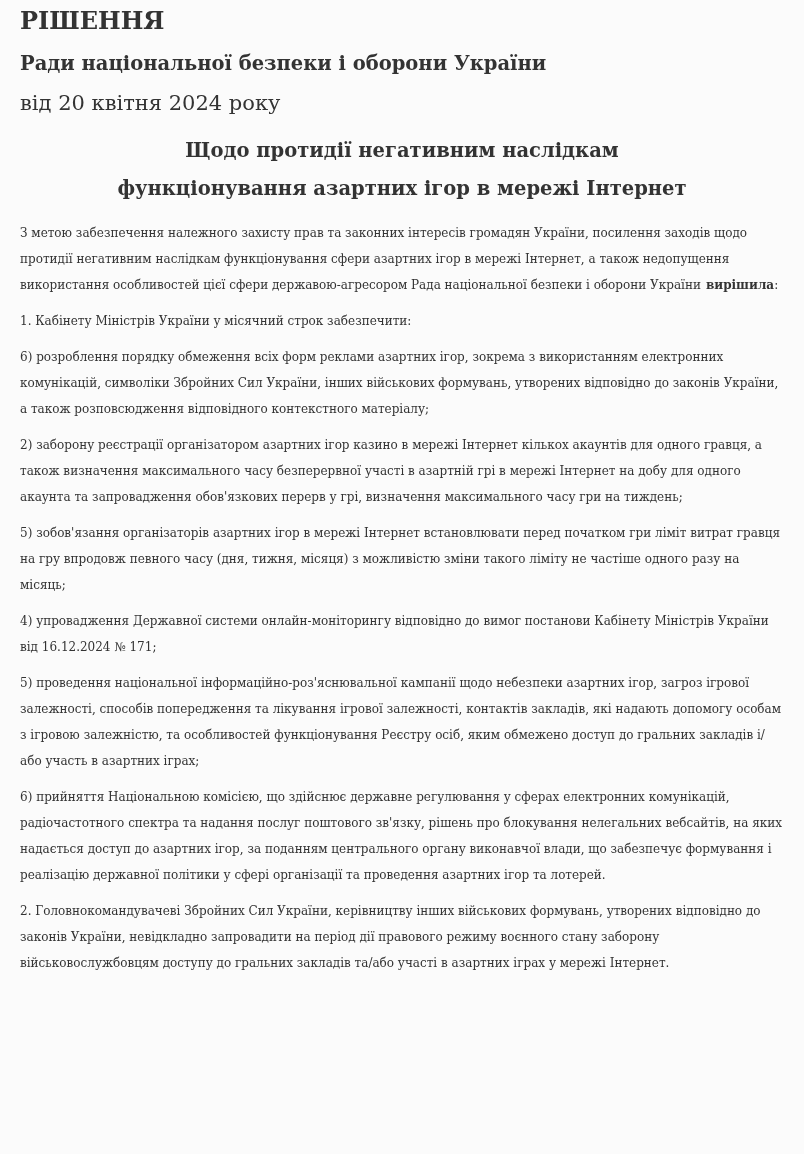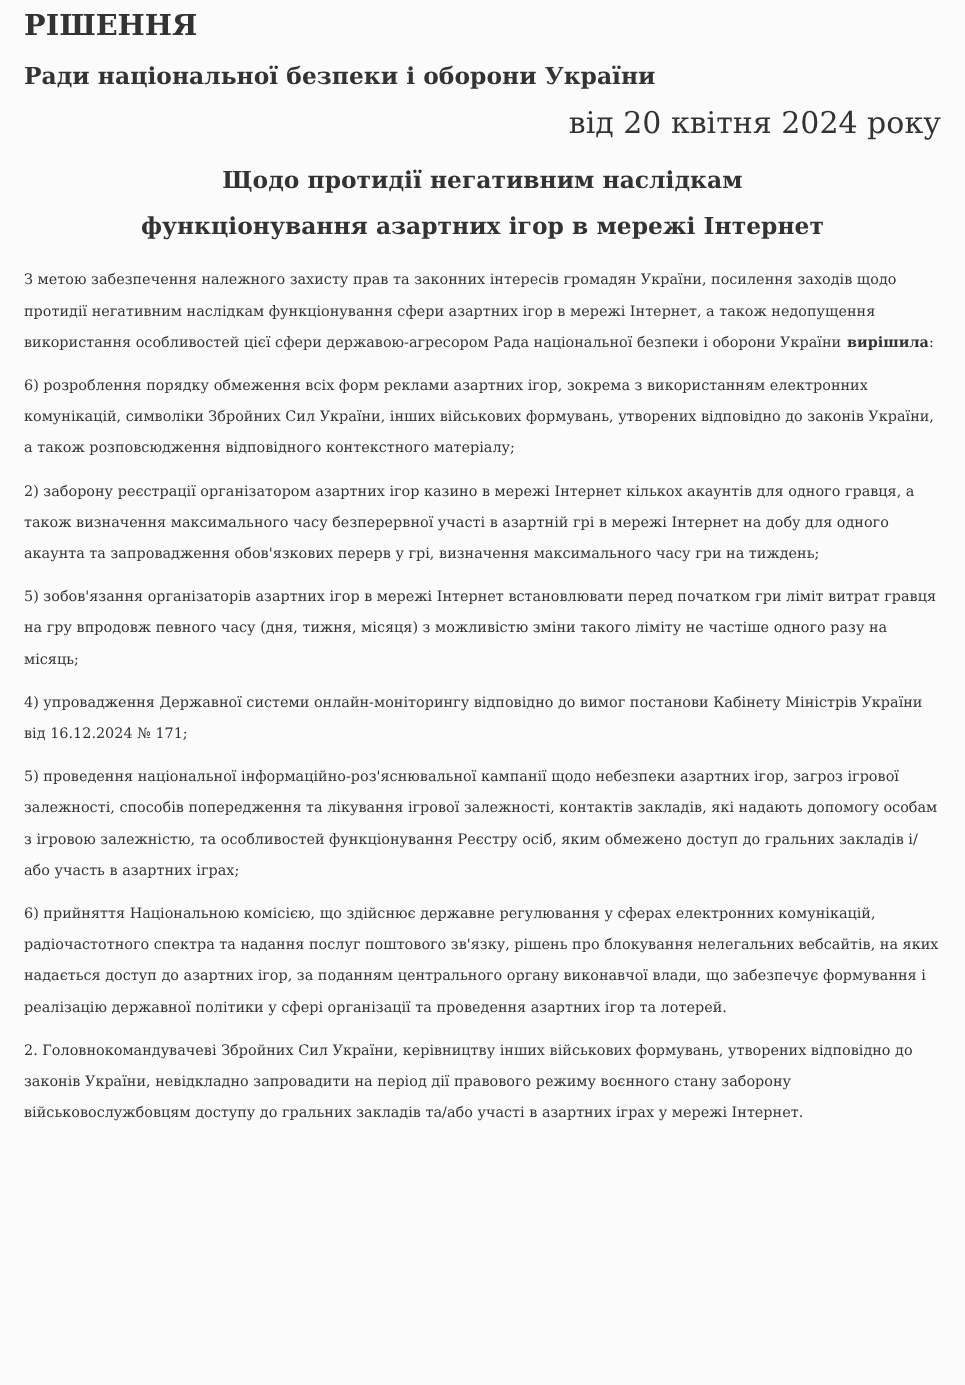--- a/index.html
+++ b/index.html
@@ -29,24 +29,24 @@
     margin: 0 0 18px 0;
   }
   .doc-authority {
     font-size: 19.5px;
     line-height: 24px;
     font-weight: bold;
     text-align: left;
     margin: 0 0 16px 0;
   }
   .doc-date {
-    font-size: 25px;
+    font-size: 21px;
     line-height: 22px;
     font-weight: normal;
-    text-align: right;
+    text-align: left;
     margin: 0 0 18px 0;
   }
   .doc-subject {
     font-size: 19.5px;
     line-height: 38px;
     font-weight: bold;
     text-align: center;
     max-width: 580px;
     margin: 0 auto 12px auto;
   }
@@ -69,20 +69,21 @@
 
   <h2 class="doc-authority">Ради національної безпеки і оборони України</h2>
 
   <div class="doc-date">від 20 квітня 2024 року</div>
 
   <h3 class="doc-subject">Щодо протидії негативним наслідкам функціонування азартних ігор в мережі Інтернет</h3>
 
   <p class="doc-intro"><span>З метою забезпечення належного захисту прав та законних інтересів громадян України, посилення заходів щодо протидії негативним наслідкам функціонування сфери азартних ігор в мережі Інтернет, а також недопущення використання особливостей цієї сфери державою-агресором Рада національної безпеки і оборони України</span><b class="decided-word">вирішила</b><span>:</span></p>
 
   <div>
+      <p>1. Кабінету Міністрів України у місячний строк забезпечити:</p>
       <p>6) розроблення порядку обмеження всіх форм реклами азартних ігор, зокрема з використанням електронних комунікацій, символіки Збройних Сил України, інших військових формувань, утворених відповідно до законів України, а також розповсюдження відповідного контекстного матеріалу;</p>
       <p>2) заборону реєстрації організатором азартних ігор казино в мережі Інтернет кількох акаунтів для одного гравця, а також визначення максимального часу безперервної участі в азартній грі в мережі Інтернет на добу для одного акаунта та запровадження обов'язкових перерв у грі, визначення максимального часу гри на тиждень;</p>
       <p>5) зобов'язання організаторів азартних ігор в мережі Інтернет встановлювати перед початком гри ліміт витрат гравця на гру впродовж певного часу (дня, тижня, місяця) з можливістю зміни такого ліміту не частіше одного разу на місяць;</p>
       <p>4) упровадження Державної системи онлайн-моніторингу відповідно до вимог постанови Кабінету Міністрів України від 16.12.2024 № 171;</p>
       <p>5) проведення національної інформаційно-роз'яснювальної кампанії щодо небезпеки азартних ігор, загроз ігрової залежності, способів попередження та лікування ігрової залежності, контактів закладів, які надають допомогу особам з ігровою залежністю, та особливостей функціонування Реєстру осіб, яким обмежено доступ до гральних закладів і/або участь в азартних іграх;</p>
       <p>6) прийняття Національною комісією, що здійснює державне регулювання у сферах електронних комунікацій, радіочастотного спектра та надання послуг поштового зв'язку, рішень про блокування нелегальних вебсайтів, на яких надається доступ до азартних ігор, за поданням центрального органу виконавчої влади, що забезпечує формування і реалізацію державної політики у сфері організації та проведення азартних ігор та лотерей.</p>
       <p>2. Головнокомандувачеві Збройних Сил України, керівництву інших військових формувань, утворених відповідно до законів України, невідкладно запровадити на період дії правового режиму воєнного стану заборону військовослужбовцям доступу до гральних закладів та/або участі в азартних іграх у мережі Інтернет.</p>
     </div>
 </main>
 

